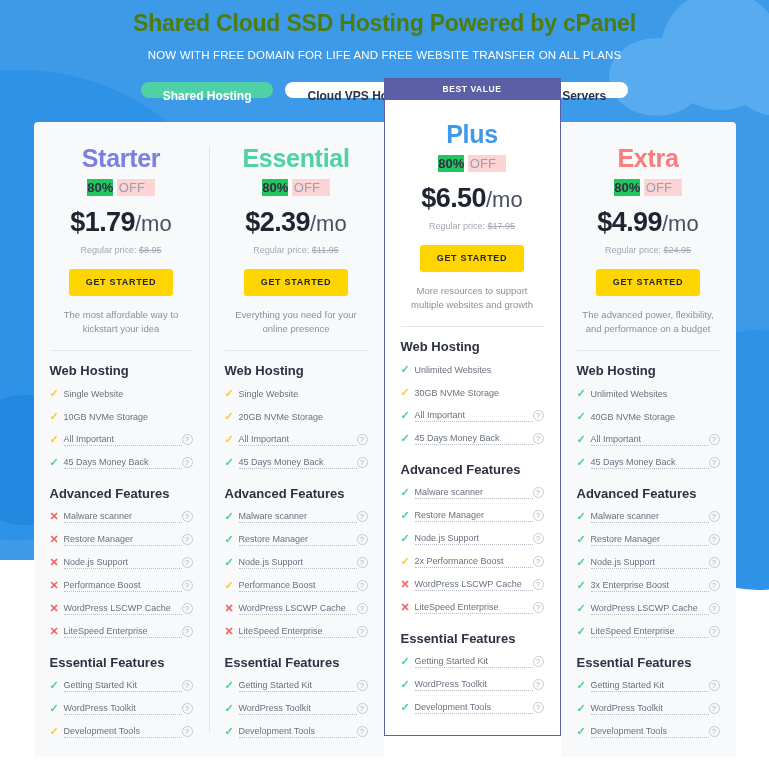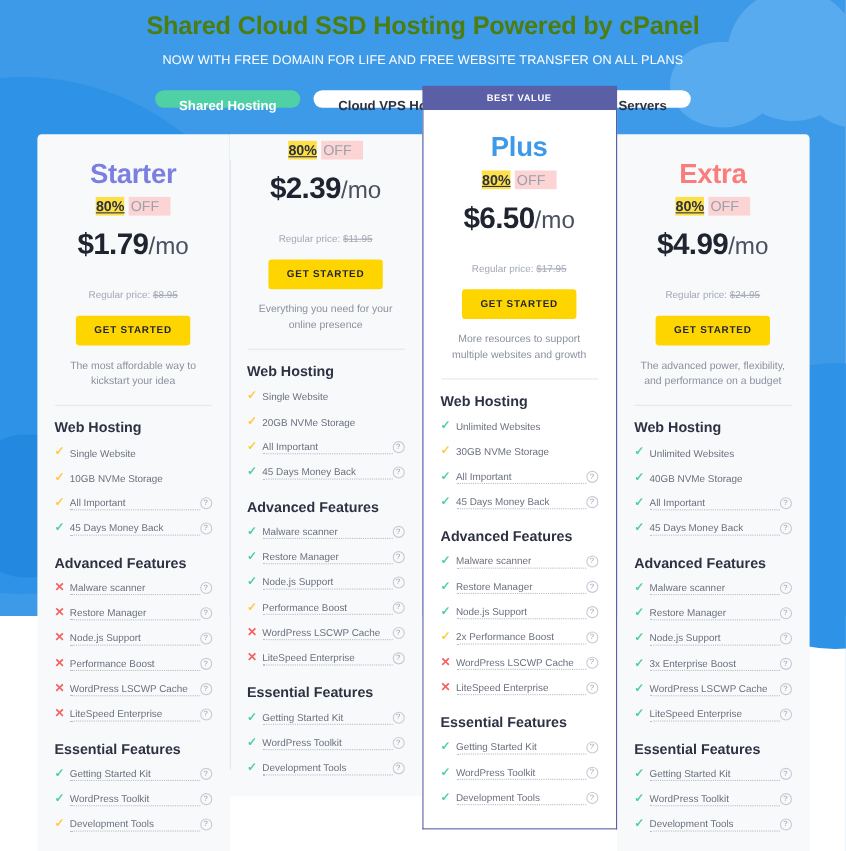--- a/index.html
+++ b/index.html
@@ -178,23 +178,22 @@
 
   .discount {
     text-align: center;
     margin-top: 7px;
     font-size: 13px;
     line-height: 15px;
   }
   .discount .pct {
     font-weight: bold;
     color: #2d3142;
-    background: #fde047;
+    background: #22c55e;
     padding: 1px 0;
-    text-decoration: underline;
   }
   .discount .off {
     color: #9aa0ae;
     background: #fcd4d4;
     padding: 1px 10px 1px 2px;
   }
 
   .price {
     text-align: center;
     margin-top: 12px;
@@ -207,21 +206,21 @@
     letter-spacing: -0.6px;
   }
   .price .period {
     font-size: 22px;
     color: #4a5060;
     font-weight: 300;
   }
 
   .regular {
     text-align: center;
-    margin-top: 25px;
+    margin-top: 7px;
     font-size: 9px;
     color: #a3a8b5;
   }
   .regular s { text-decoration: line-through; }
 
   .cta {
     display: block;
     width: 104px;
     margin: 14px auto 0 auto;
     height: 27px;
@@ -394,20 +393,21 @@
         <span class="help">?</span>
       </div>
       <div class="feature">
         <span class="mark part">✓</span>
         <span class="label dotted">Development Tools</span>
         <span class="help">?</span>
       </div>
     </div>
     <div class="card">
       <div class="divider-left"></div>
+      <div class="plan-name" style="color: rgb(79, 209, 165);">Essential</div>
       <div class="discount"><span class="pct">80%</span> <span class="off">OFF</span></div>
       <div class="price"><span class="amount">$2.39</span><span class="period">/mo</span></div>
       <div class="regular"><span>Regular price: </span><s>$11.95</s></div>
       <button class="cta">GET STARTED</button>
       <div class="tagline">Everything you need for your online presence</div>
       <div class="sep"></div>
       <div class="group-title">Web Hosting</div>
       <div class="feature">
         <span class="mark part">✓</span>
         <span class="label">Single Website</span>

